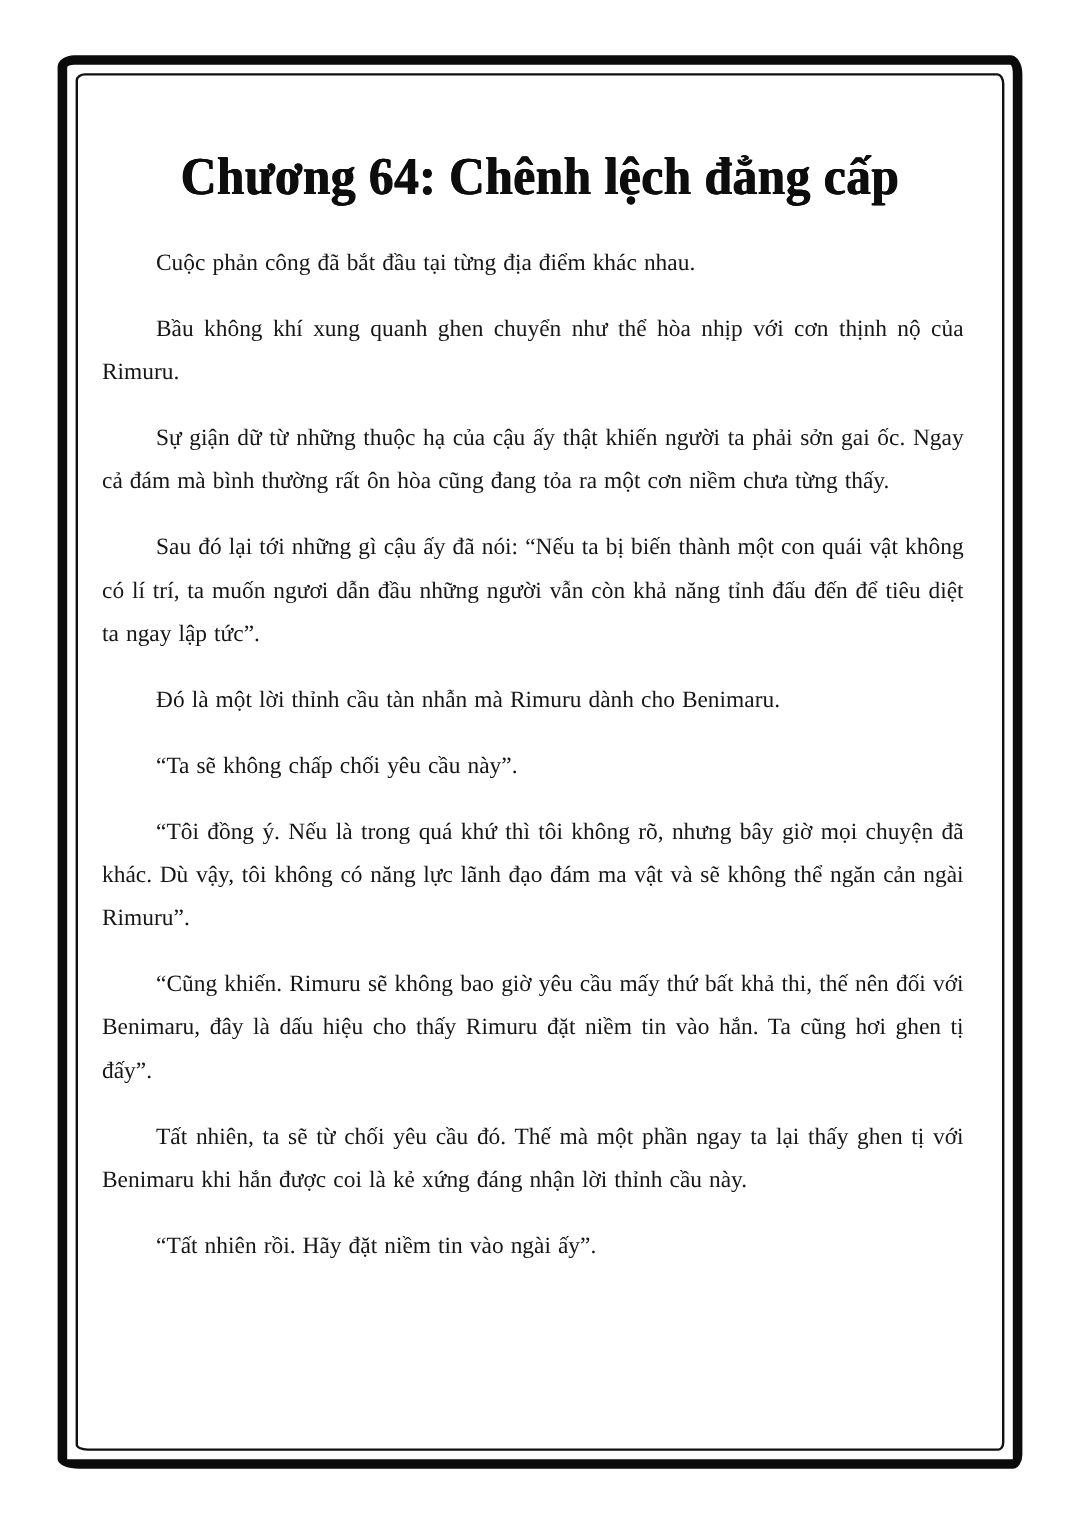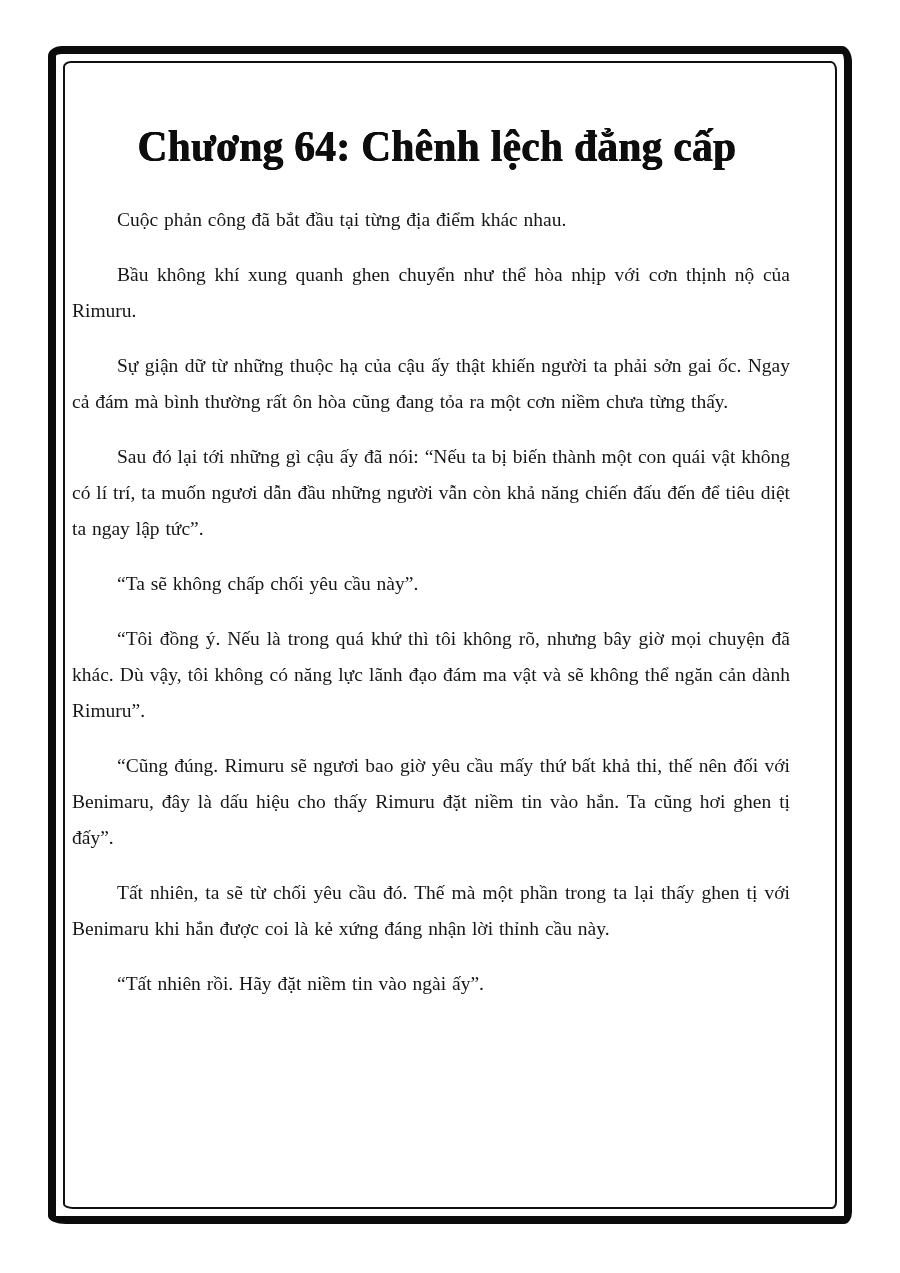--- a/index.html
+++ b/index.html
@@ -25,21 +25,21 @@
     box-sizing: border-box;
   }
   .frame-inner {
     position: absolute;
     inset: 7px;
     border: 2.5px solid #101010;
     border-radius: 8px 6px 5px 10px / 6px 9px 7px 5px;
   }
   .content {
     position: absolute;
-    left: 72px;
+    left: 85px;
     top: 116px;
     width: 730px;
   }
   .page-title {
     margin: 0 0 30px 0;
     font-family: "Liberation Serif", "DejaVu Serif", serif;
     font-weight: bold;
     font-size: 41px;
     line-height: 56px;
     text-align: center;
@@ -68,20 +68,21 @@
   <div class="frame-inner"></div>
 </div>
 
 <div class="content">
   <h1 class="page-title">Chương 64: Chênh lệch đẳng cấp</h1>
 
   <div class="paragraphs">
     <p>Cuộc phản công đã bắt đầu tại từng địa điểm khác nhau.</p>
     <p>Bầu không khí xung quanh ghen chuyển như thể hòa nhịp với cơn thịnh nộ của Rimuru.</p>
     <p>Sự giận dữ từ những thuộc hạ của cậu ấy thật khiến người ta phải sởn gai ốc. Ngay cả đám mà bình thường rất ôn hòa cũng đang tỏa ra một cơn niềm chưa từng thấy.</p>
-    <p>Sau đó lại tới những gì cậu ấy đã nói: “Nếu ta bị biến thành một con quái vật không có lí trí, ta muốn ngươi dẫn đầu những người vẫn còn khả năng chiến đấu đến để tiêu diệt ta ngay lập tức”.</p>
+    <p>Sau đó lại tới những gì cậu ấy đã nói: “Nếu ta bị biến thành một con quái vật không có lí trí, ta muốn ngươi dẫn đầu những người vẫn còn khả năng tỉnh đấu đến để tiêu diệt ta ngay lập tức”.</p>
+    <p>Đó là một lời thỉnh cầu tàn nhẫn mà Rimuru dành cho Benimaru.</p>
     <p>“Ta sẽ không chấp chối yêu cầu này”.</p>
-    <p>“Tôi đồng ý. Nếu là trong quá khứ thì tôi không rõ, nhưng bây giờ mọi chuyện đã khác. Dù vậy, tôi không có năng lực lãnh đạo đám ma vật và sẽ không thể ngăn cản dành Rimuru”.</p>
-    <p>“Cũng đúng. Rimuru sẽ ngươi bao giờ yêu cầu mấy thứ bất khả thi, thế nên đối với Benimaru, đây là dấu hiệu cho thấy Rimuru đặt niềm tin vào hắn. Ta cũng hơi ghen tị đấy”.</p>
-    <p>Tất nhiên, ta sẽ từ chối yêu cầu đó. Thế mà một phần trong ta lại thấy ghen tị với Benimaru khi hắn được coi là kẻ xứng đáng nhận lời thỉnh cầu này.</p>
+    <p>“Tôi đồng ý. Nếu là trong quá khứ thì tôi không rõ, nhưng bây giờ mọi chuyện đã khác. Dù vậy, tôi không có năng lực lãnh đạo đám ma vật và sẽ không thể ngăn cản ngài Rimuru”.</p>
+    <p>“Cũng khiến. Rimuru sẽ không bao giờ yêu cầu mấy thứ bất khả thi, thế nên đối với Benimaru, đây là dấu hiệu cho thấy Rimuru đặt niềm tin vào hắn. Ta cũng hơi ghen tị đấy”.</p>
+    <p>Tất nhiên, ta sẽ từ chối yêu cầu đó. Thế mà một phần ngay ta lại thấy ghen tị với Benimaru khi hắn được coi là kẻ xứng đáng nhận lời thỉnh cầu này.</p>
     <p>“Tất nhiên rồi. Hãy đặt niềm tin vào ngài ấy”.</p>
   </div>
 </div>
 
 </body></html>

